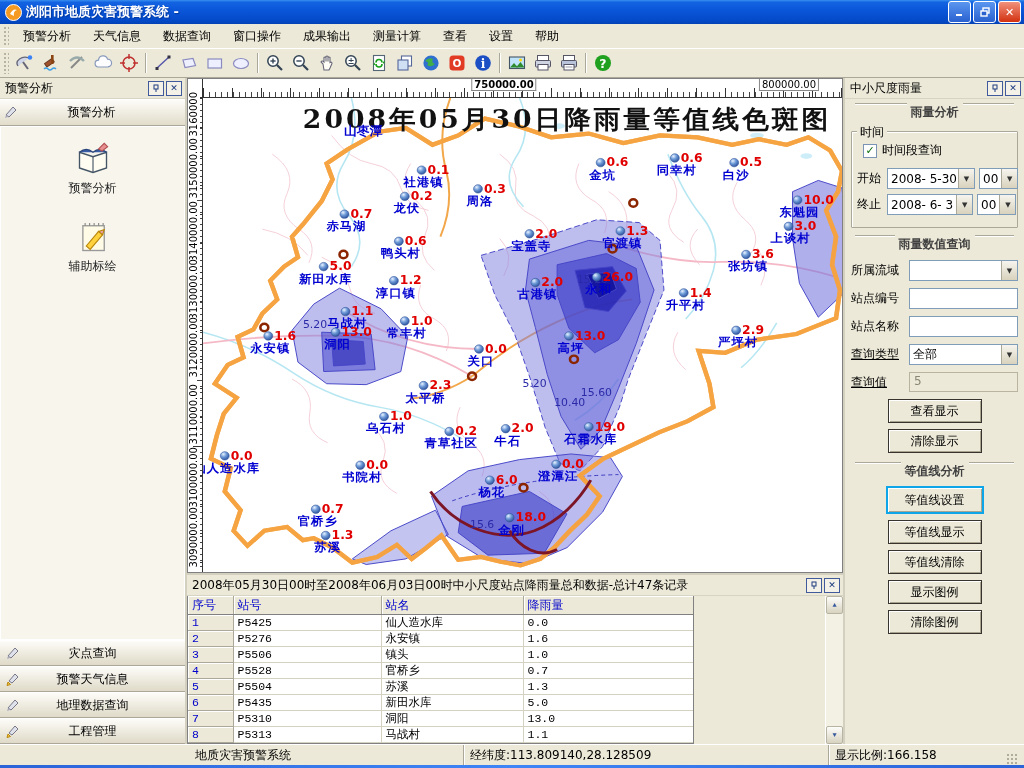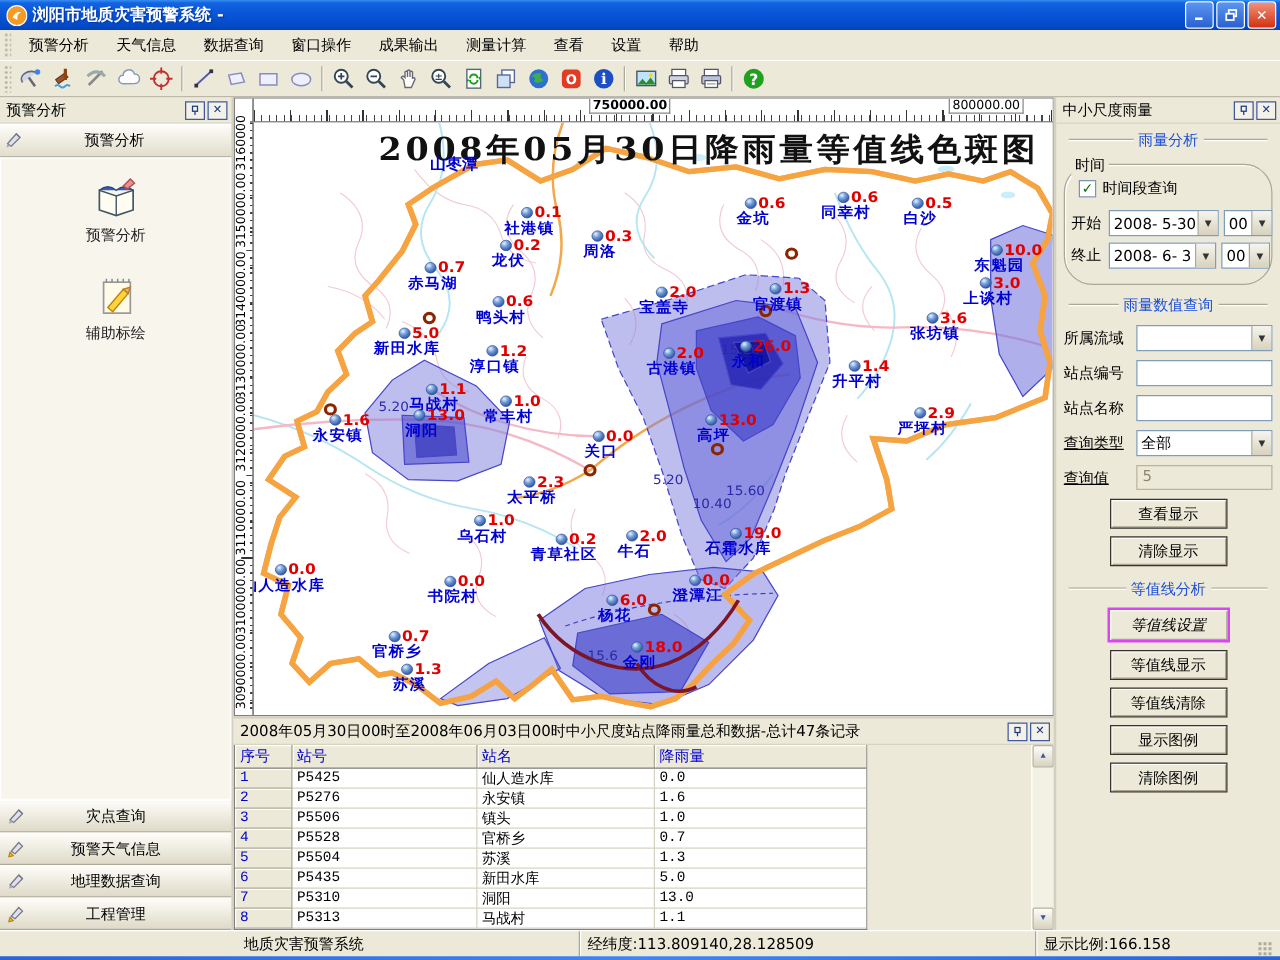--- a/index.html
+++ b/index.html
@@ -39,42 +39,42 @@
   .big-tool{display:flex;flex-direction:column;align-items:center;margin-bottom:22px;cursor:default;}
   .big-tool .bt-icon{width:36px;height:36px;}
   .big-tool .bt-label{margin-top:3px;color:#222;}
   .bottom-bars{flex:0 0 auto;}
   .bottom-bar{height:24px;display:flex;align-items:center;background:linear-gradient(180deg,#fdfcf8,#dfdac8);
     border-top:1px solid #fff;border-bottom:1px solid #aca899;padding:0 6px;}
   .bottom-bar .bb-label{flex:1;text-align:center;margin-right:16px;}
   
   .right-panel{width:179px;flex:0 0 179px;display:flex;flex-direction:column;background:#ece9d8;border-left:2px solid #d4d0c0;overflow:hidden;}
   .rp-body{flex:1;padding:2px 6px;overflow:hidden;}
-  .legend-line{display:flex;align-items:center;color:#1d4ed8;margin:3px 0 2px;}
+  .legend-line{display:flex;align-items:flex-start;color:#404040;margin:3px 0 2px;font-weight:bold;}
   .legend-line::before,.legend-line::after{content:"";flex:1;border-top:1px solid #fff;box-shadow:0 -1px 0 #aca899;margin:0 4px;}
   .grp{border:1px solid #aca899;box-shadow:inset 1px 1px 0 #fff;border-radius:1px;padding:4px 5px 7px;margin-bottom:8px;position:relative;}
   .grp-label{position:absolute;top:-8px;left:5px;background:#ece9d8;padding:0 3px;}
   .cb-row{display:flex;align-items:center;margin:6px 0 9px 6px;}
   .cb{width:12px;height:12px;border:1px solid #7b94b5;background:#fff;display:flex;align-items:center;justify-content:center;
      font-size:11px;line-height:10px;color:#0a6b0a;font-weight:bold;margin-right:5px;}
   .fr{display:flex;align-items:center;margin:5px 0;}
   .fr .fl{width:30px;flex:0 0 30px;}
   .combo{height:19px;background:#fff;border:1px solid #7f9db9;display:flex;align-items:center;font-size:12px;}
   .combo .cv{flex:1;padding:0 3px;white-space:nowrap;overflow:hidden;}
   .combo .ca{width:15px;height:100%;background:linear-gradient(180deg,#f6f4ee,#d8d2bd);border-left:1px solid #aca899;
     display:flex;align-items:center;justify-content:center;font-size:7px;color:#333;}
   .qrow{display:flex;align-items:center;margin:7px 0;}
   .qrow .ql{width:58px;flex:0 0 58px;}
   .qrow .ql.u{text-decoration:underline;}
   .tbox{height:19px;flex:1;background:#fff;border:1px solid #7f9db9;}
   .tbox.dis{background:#ece9d8;color:#8a8774;border:1px solid #b8b4a0;padding:1px 4px;height:16px;}
   .btn-col{display:flex;flex-direction:column;align-items:center;gap:6px;margin:6px 0 10px;}
   .xpbtn{width:92px;height:22px;background:#ece9d8;border:1px solid #38332c;box-shadow:inset 1px 1px 0 #fff,inset -1px -1px 0 #a8a490;
     display:flex;align-items:center;justify-content:center;cursor:default;}
-  .xpbtn.default{border:2px solid #d946ef;width:94px;height:24px;font-style:italic;}
+  .xpbtn.default{border:2px solid #0ea5e9;width:94px;height:24px;}
   
   .center{flex:1;display:flex;flex-direction:column;min-width:0;background:#ece9d8;}
   .map-panel{flex:1;display:flex;flex-direction:column;min-height:0;border:1px solid #808080;background:#fff;margin:0;}
   .ruler-row{height:18px;flex:0 0 18px;display:flex;border-bottom:1px solid #333;}
   .ruler-corner{width:14px;flex:0 0 14px;border-right:1px solid #333;background:#fff;}
   .ruler-top{flex:1;position:relative;background:#fff;
     background-image:repeating-linear-gradient(90deg,#333 0 1px,transparent 1px 29px),repeating-linear-gradient(90deg,#444 0 1px,transparent 1px 6px);
     background-size:100% 9px,100% 5px;background-position:bottom left,bottom left;background-repeat:repeat-x;}
   .ruler-top .rl{position:absolute;top:0;font-size:10px;color:#000;transform:translateX(-50%);background:#fff;padding:0 2px;border:1px solid #888;border-top:none;line-height:11px;}
   .map-row{flex:1;display:flex;min-height:0;}
@@ -787,21 +787,21 @@
               <line x1="4" y1="5" x2="4" y2="8" stroke="#1c3a80"></line>
             </svg>
           </span>
         <span class="ph-btn">✕</span>
       </div>
       <div class="rp-body">
         <div class="legend-line">
             <span>雨量分析</span>
           </div>
 
-        <div class="grp" style="margin-top:10px;border-radius:23px;">
+        <div class="grp" style="margin-top:10px;">
           <span class="grp-label">时间</span>
           <div class="cb-row">
             <span class="cb">✓</span>
             <span>时间段查询</span>
           </div>
           <div class="fr">
             <span class="fl">开始</span>
             <div class="combo" style="width:86px;">
               <span class="cv">2008- 5-30</span>
                 <span class="ca">▼</span>

